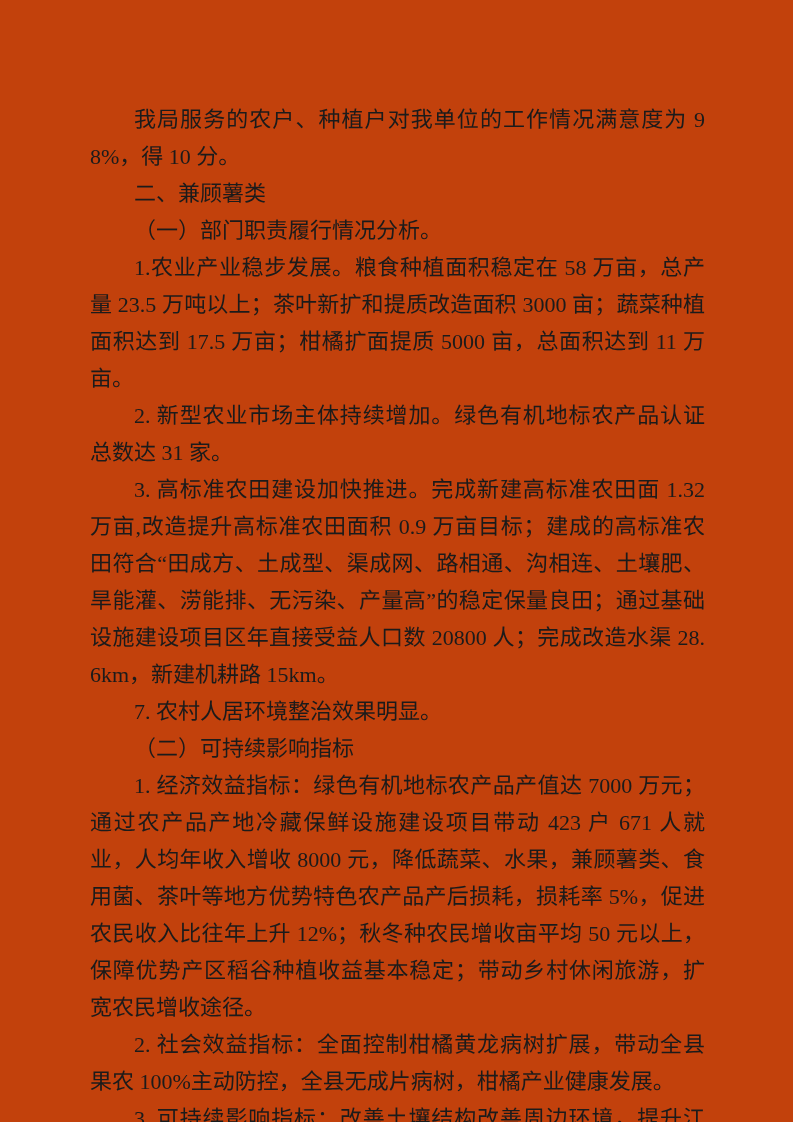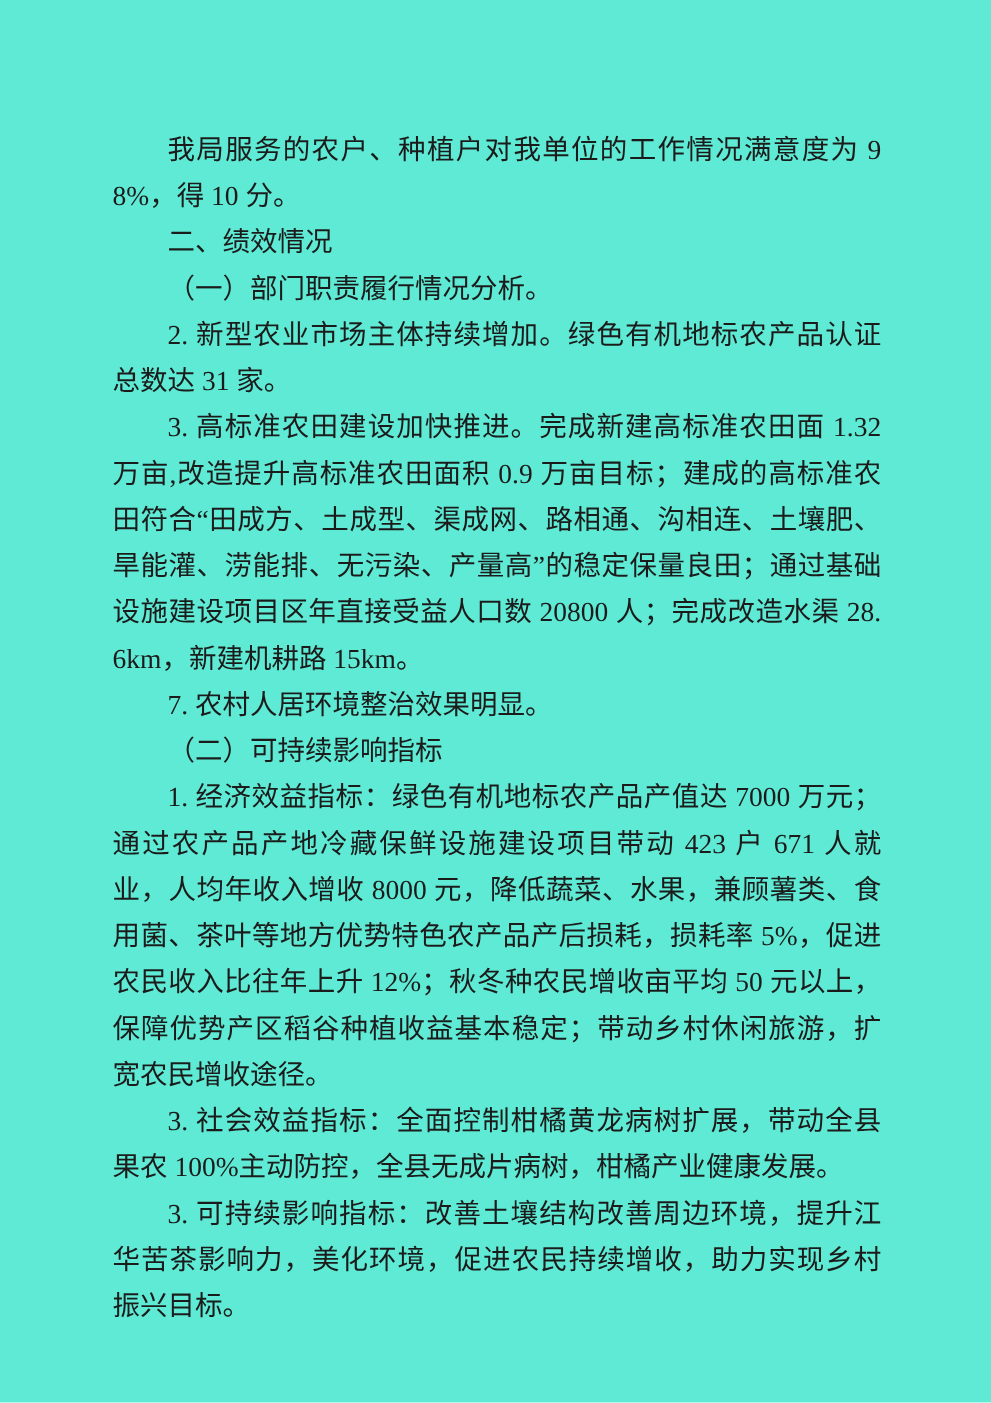--- a/index.html
+++ b/index.html
@@ -4,21 +4,21 @@
 <style>
   html, body {
     margin: 0;
     padding: 0;
     background: #ffffff;
   }
   .page {
     position: relative;
     width: 793px;
     height: 1122px;
-    background: #5eead4;
+    background: #c2410c;
     box-sizing: border-box;
     padding: 101px 88px 0 90px;
     overflow: hidden;
   }
   .doc-body p {
     margin: 0;
     font-family: "Liberation Serif", "DejaVu Serif", serif;
     font-size: 22px;
     line-height: 37px;
     color: #1b1b1b;
@@ -26,23 +26,24 @@
     text-indent: 2em;
     word-break: break-all;
   }
 </style>
 </head>
 <body>
 
 <div class="page">
   <div class="doc-body">
     <p>我局服务的农户、种植户对我单位的工作情况满意度为 98%，得 10 分。</p>
-    <p>二、绩效情况</p>
+    <p>二、兼顾薯类</p>
     <p>（一）部门职责履行情况分析。</p>
+    <p>1.农业产业稳步发展。粮食种植面积稳定在 58 万亩，总产量 23.5 万吨以上；茶叶新扩和提质改造面积 3000 亩；蔬菜种植面积达到 17.5 万亩；柑橘扩面提质 5000 亩，总面积达到 11 万亩。</p>
     <p>2. 新型农业市场主体持续增加。绿色有机地标农产品认证总数达 31 家。</p>
     <p>3. 高标准农田建设加快推进。完成新建高标准农田面 1.32 万亩,改造提升高标准农田面积 0.9 万亩目标；建成的高标准农田符合“田成方、土成型、渠成网、路相通、沟相连、土壤肥、旱能灌、涝能排、无污染、产量高”的稳定保量良田；通过基础设施建设项目区年直接受益人口数 20800 人；完成改造水渠 28.6km，新建机耕路 15km。</p>
     <p>7. 农村人居环境整治效果明显。</p>
     <p>（二）可持续影响指标</p>
     <p>1. 经济效益指标：绿色有机地标农产品产值达 7000 万元；通过农产品产地冷藏保鲜设施建设项目带动 423 户 671 人就业，人均年收入增收 8000 元，降低蔬菜、水果，兼顾薯类、食用菌、茶叶等地方优势特色农产品产后损耗，损耗率 5%，促进农民收入比往年上升 12%；秋冬种农民增收亩平均 50 元以上，保障优势产区稻谷种植收益基本稳定；带动乡村休闲旅游，扩宽农民增收途径。</p>
-    <p>3. 社会效益指标：全面控制柑橘黄龙病树扩展，带动全县果农 100%主动防控，全县无成片病树，柑橘产业健康发展。</p>
+    <p>2. 社会效益指标：全面控制柑橘黄龙病树扩展，带动全县果农 100%主动防控，全县无成片病树，柑橘产业健康发展。</p>
     <p>3. 可持续影响指标：改善土壤结构改善周边环境，提升江华苦茶影响力，美化环境，促进农民持续增收，助力实现乡村振兴目标。</p>
   </div>
 </div>
 
 </body></html>

